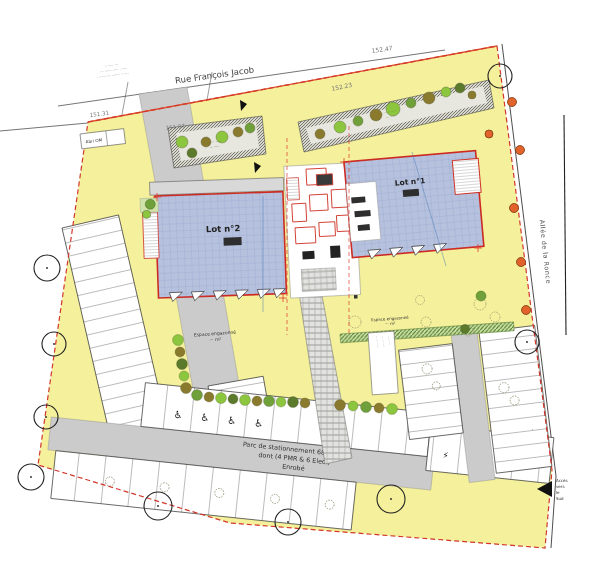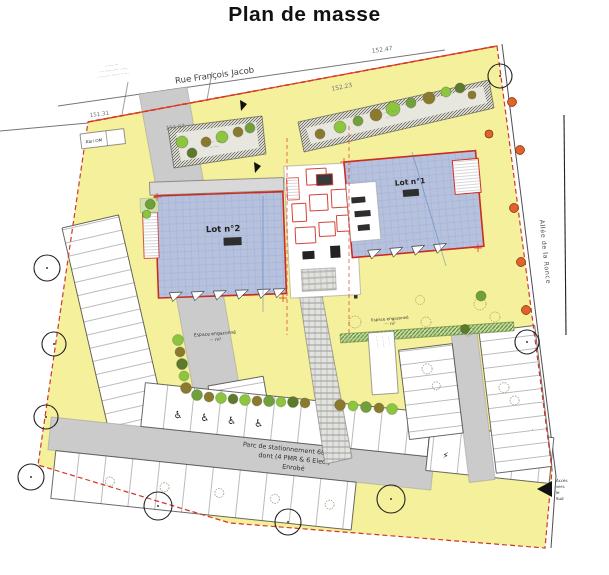--- a/index.html
+++ b/index.html
@@ -8,21 +8,20 @@
   .plan-title{position:absolute;top:2px;left:0;width:100%;text-align:center;
               font-size:21px;font-weight:bold;color:#111;letter-spacing:.5px;
               font-family:"Liberation Sans",sans-serif;}
   svg{position:absolute;top:0;left:0;}
   svg text{font-family:"DejaVu Sans",sans-serif;}
 </style>
 </head>
 <body>
 
 <div class="stage">
-  <div class="plan-title">Plan de masse</div>
 
   <svg width="609" height="575" viewBox="0 0 609 575">
     <defs>
       <pattern id="patV" width="27" height="60" patternUnits="userSpaceOnUse">
         <rect width="27" height="60" fill="#ffffff"></rect>
         <line x1="0" y1="0" x2="0" y2="60" stroke="#555" stroke-width="0.8"></line>
       </pattern>
       <pattern id="patH" width="60" height="13.5" patternUnits="userSpaceOnUse">
         <rect width="60" height="13.5" fill="#ffffff"></rect>
         <line x1="0" y1="0" x2="60" y2="0" stroke="#555" stroke-width="0.8"></line>

